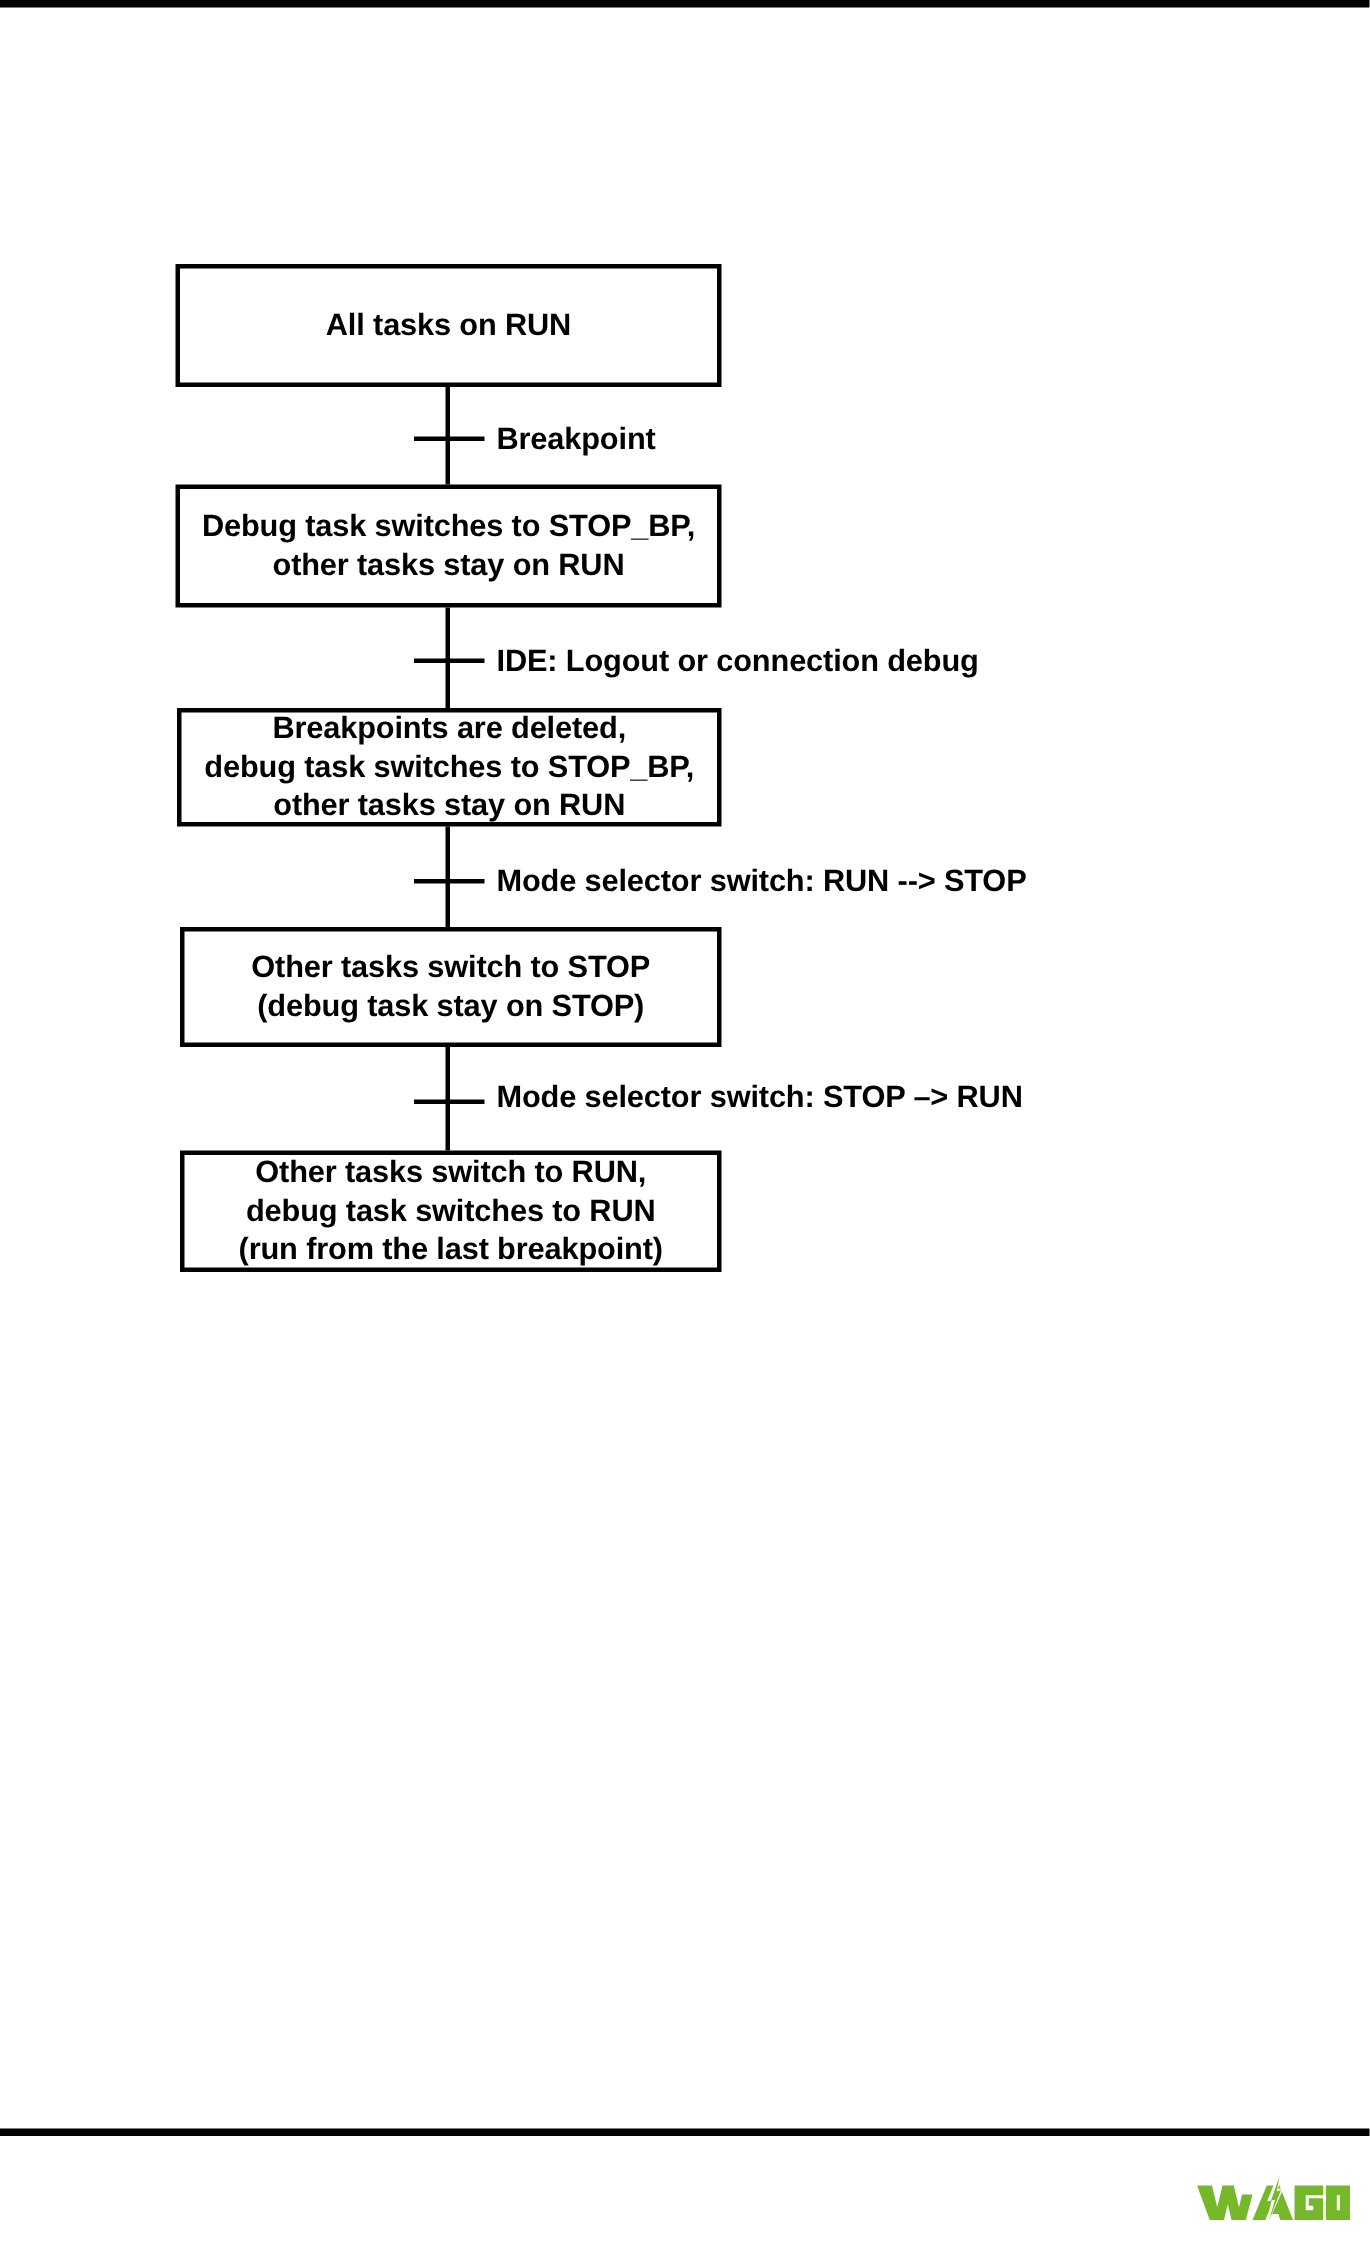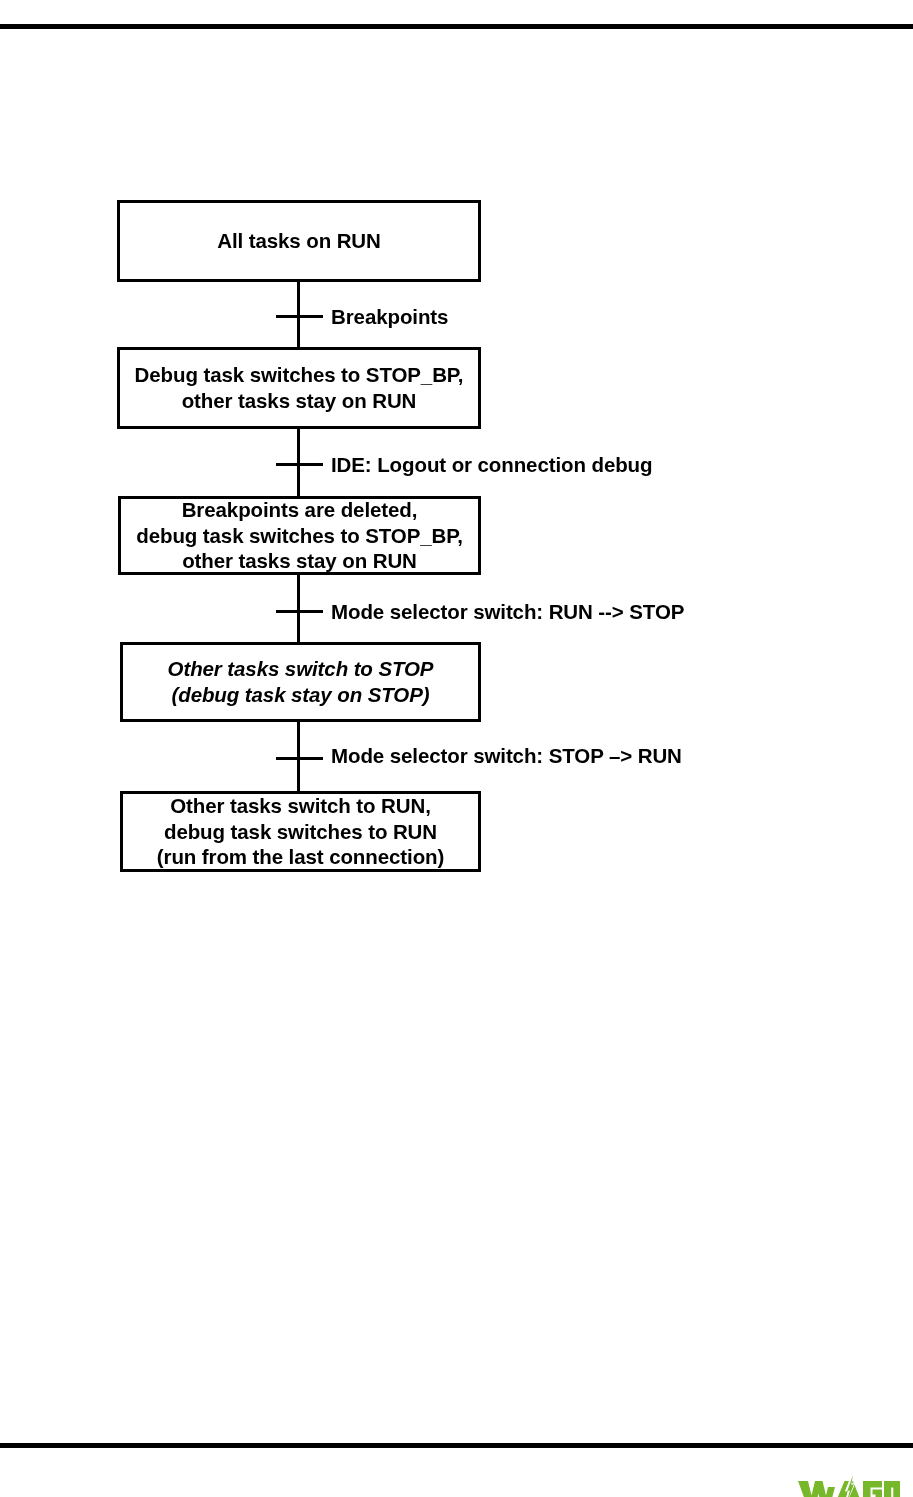--- a/index.html
+++ b/index.html
@@ -13,21 +13,20 @@
     background: #ffffff;
     font-family: "Liberation Sans", sans-serif;
     color: #000000;
     position: relative;
     overflow: hidden;
   }
 
   .page {
     position: absolute;
     inset: 0;
-    margin-top: 24px;
   }
 
   
   .header-rule {
     position: absolute;
     left: 0;
     top: 0;
     width: 913px;
     height: 5px;
     background: #000000;
@@ -109,54 +108,54 @@
   <div class="header-rule"></div>
 
   <div class="diagram">
 
     <div class="node" style="left:117px; top:176px; width:364px; height:82px;">
       <span>All tasks on RUN</span>
     </div>
 
     <div class="connector" style="left:297px; top:257px; height:67px;"></div>
     <div class="tick" style="left:276px; top:291px; width:47px;"></div>
-    <div class="edge-label" style="left:331px; top:283px;"><span>Breakpoints</span></div>
+    <div class="edge-label" style="left:331px; top:283px;"><span>Breakpoint</span></div>
 
     <div class="node" style="left:117px; top:323px; width:364px; height:82px;">
       <span>Debug task switches to STOP_BP,
 other tasks stay on RUN</span>
     </div>
 
     <div class="connector" style="left:297px; top:404px; height:69px;"></div>
     <div class="tick" style="left:276px; top:439px; width:47px;"></div>
     <div class="edge-label" style="left:331px; top:431px;"><span>IDE: Logout or connection debug</span></div>
 
     <div class="node" style="left:118px; top:472px; width:363px; height:79px;">
       <span>Breakpoints are deleted,
 debug task switches to STOP_BP,
 other tasks stay on RUN</span>
     </div>
 
     <div class="connector" style="left:297px; top:550px; height:69px;"></div>
     <div class="tick" style="left:276px; top:586px; width:47px;"></div>
     <div class="edge-label" style="left:331px; top:578px;"><span>Mode selector switch: RUN --&gt; STOP</span></div>
 
-    <div class="node" style="left:120px; top:618px; width:361px; height:80px;font-style:italic;">
+    <div class="node" style="left:120px; top:618px; width:361px; height:80px;">
       <span>Other tasks switch to STOP
 (debug task stay on STOP)</span>
     </div>
 
     <div class="connector" style="left:297px; top:697px; height:71px;"></div>
     <div class="tick" style="left:276px; top:733px; width:47px;"></div>
     <div class="edge-label" style="left:331px; top:722px;"><span>Mode selector switch: STOP –&gt; RUN</span></div>
 
     <div class="node" style="left:120px; top:767px; width:361px; height:81px;">
       <span>Other tasks switch to RUN,
 debug task switches to RUN
-(run from the last connection)</span>
+(run from the last breakpoint)</span>
     </div>
 
   </div>
 
   <div class="footer-rule"></div>
 
   <div class="logo">
     <svg viewBox="0 0 104 40" width="104" height="40" aria-label="WAGO">
       <g fill="#76B82A">
 

